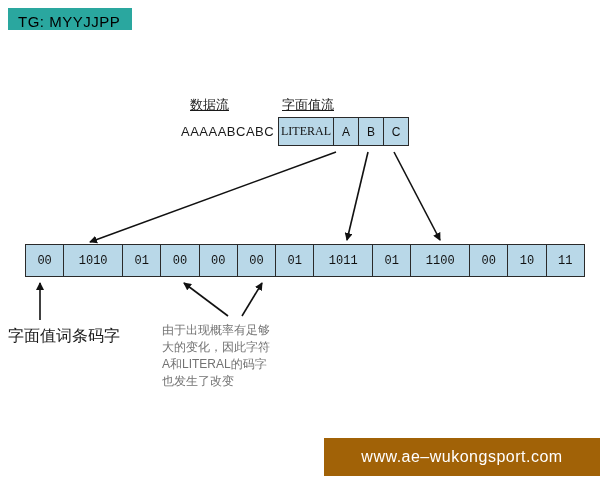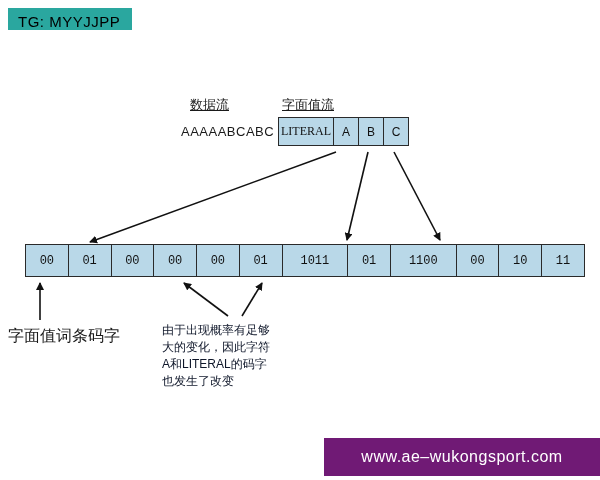--- a/index.html
+++ b/index.html
@@ -61,29 +61,29 @@
   .code-cell:first-child{border-left-width:1.5px;}
   .code-cell.lg{flex:1.55 1 0;}
 
   
   .literal-codeword-label{
     position:absolute;left:8px;top:326px;
     font-size:16px;color:#1a1a1a;
   }
   .note{
     position:absolute;left:162px;top:322px;width:150px;
-    font-size:12px;line-height:17px;color:#0f172a;
+    font-size:12px;line-height:17px;color:#737373;
     text-align:left;
   }
 
   
   .footer-banner{
     position:absolute;left:324px;top:438px;
     width:276px;height:38px;
-    background:#701a75;color:#ffffff;
+    background:#a16207;color:#ffffff;
     display:flex;align-items:center;justify-content:center;
     font-size:16px;letter-spacing:.5px;
   }
 
   svg.arrows{position:absolute;left:0;top:0;pointer-events:none;}
 </style>
 </head>
 <body>
 
 <div class="stage">
@@ -96,20 +96,21 @@
 
   <div class="literal-row">
     <div class="box wide">LITERAL</div>
     <div class="box narrow">A</div>
     <div class="box narrow">B</div>
     <div class="box narrow">C</div>
   </div>
 
   <div class="code-row">
     <div class="code-cell">00</div>
+    <div class="code-cell lg">1010</div>
     <div class="code-cell">01</div>
     <div class="code-cell">00</div>
     <div class="code-cell">00</div>
     <div class="code-cell">00</div>
     <div class="code-cell">01</div>
     <div class="code-cell lg">1011</div>
     <div class="code-cell">01</div>
     <div class="code-cell lg">1100</div>
     <div class="code-cell">00</div>
     <div class="code-cell">10</div>

